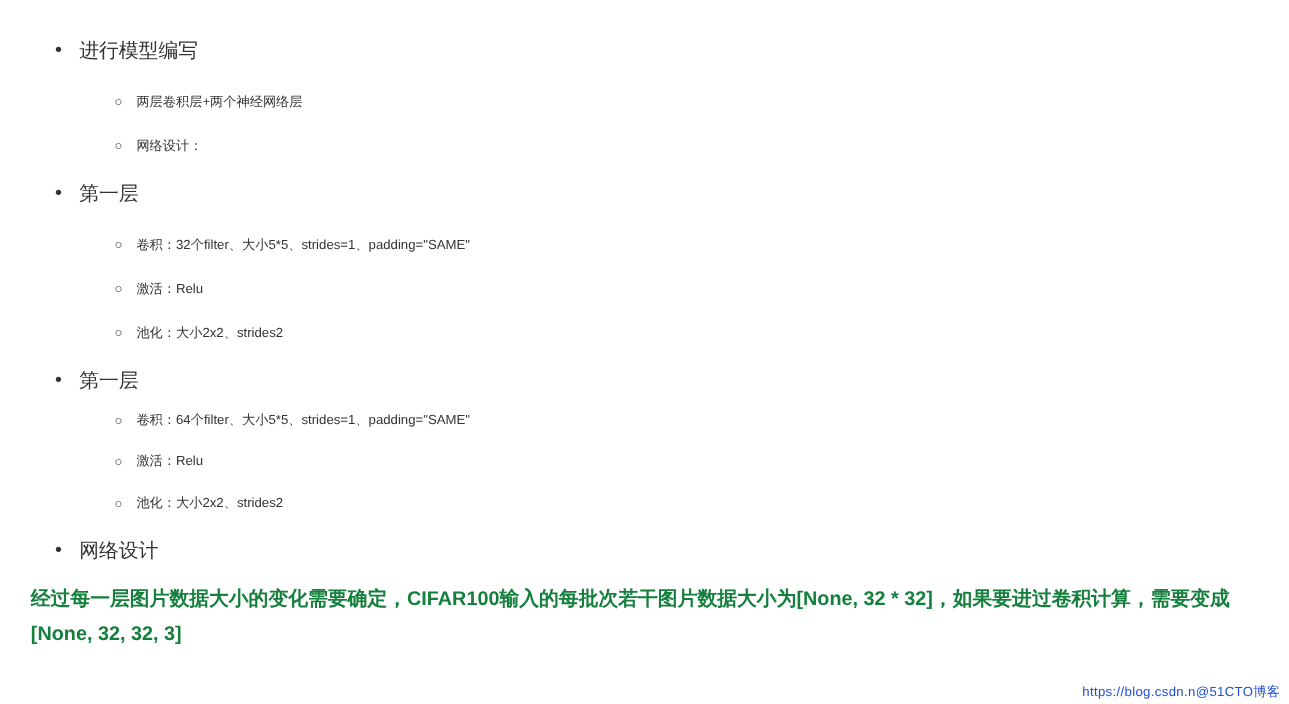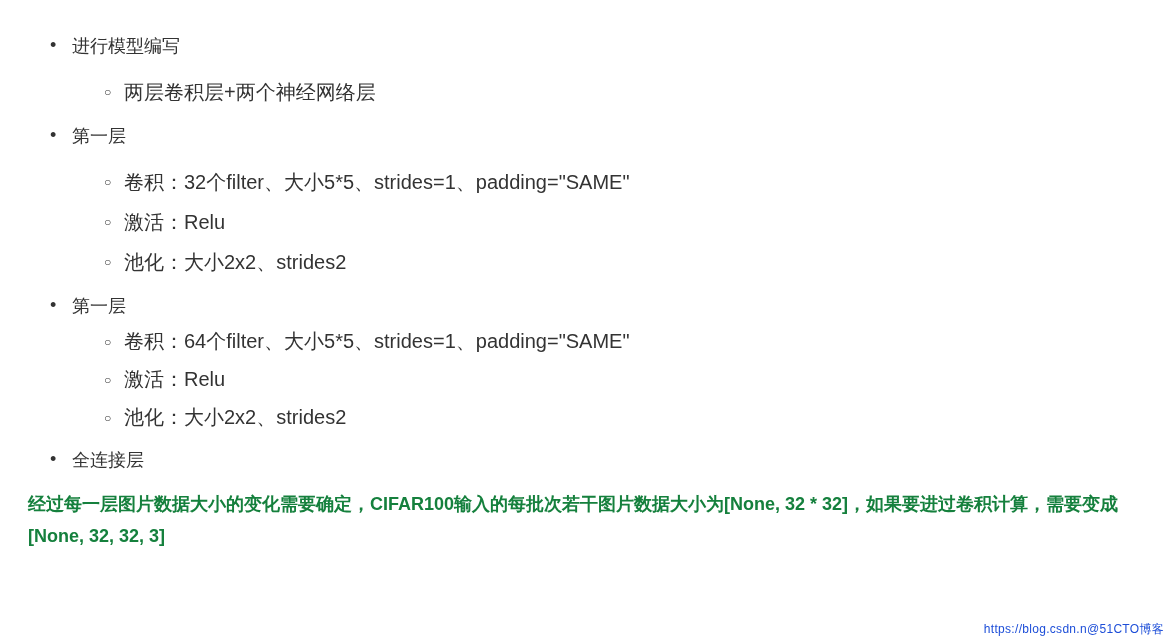--- a/index.html
+++ b/index.html
@@ -38,21 +38,21 @@
       display: block;
       margin-bottom: 14px;
     }
     ul.level2 {
       margin-top: 12px;
       margin-bottom: 12px;
     }
     ul.level2 > li {
       position: relative;
       padding-left: 48px;
-      font-size: 20px;
+      font-size: 12px;
       line-height: 36px;
       color: #333;
     }
     ul.level2 > li::before {
       content: "○";
       position: absolute;
       left: 28px;
       font-size: 12px;
       line-height: 36px;
     }
@@ -76,38 +76,39 @@
     }
   </style>
 </head>
 <body>
 
 <ul class="level1">
   <li>
     <span class="item-text">进行模型编写</span>
     <ul class="level2">
       <li>两层卷积层+两个神经网络层</li>
+      <li>网络设计：</li>
     </ul>
   </li>
   <li>
     <span class="item-text">第一层</span>
     <ul class="level2">
       <li>卷积：32个filter、大小5*5、strides=1、padding="SAME"</li>
       <li>激活：Relu</li>
       <li>池化：大小2x2、strides2</li>
     </ul>
   </li>
   <li>
     <span class="item-text" style="margin-bottom:4px;">第一层</span>
     <ul class="level2 tight" style="margin-top:4px;">
       <li>卷积：64个filter、大小5*5、strides=1、padding="SAME"</li>
       <li>激活：Relu</li>
       <li>池化：大小2x2、strides2</li>
     </ul>
   </li>
   <li>
-    <span class="item-text">全连接层</span>
+    <span class="item-text">网络设计</span>
   </li>
 </ul>
 
 <p class="bold-paragraph">经过每一层图片数据大小的变化需要确定，CIFAR100输入的每批次若干图片数据大小为[None, 32 * 32]，如果要进过卷积计算，需要变成[None, 32, 32, 3]</p>
 
 <div class="watermark">https://blog.csdn.n@51CTO博客</div>
 
 </body></html>

